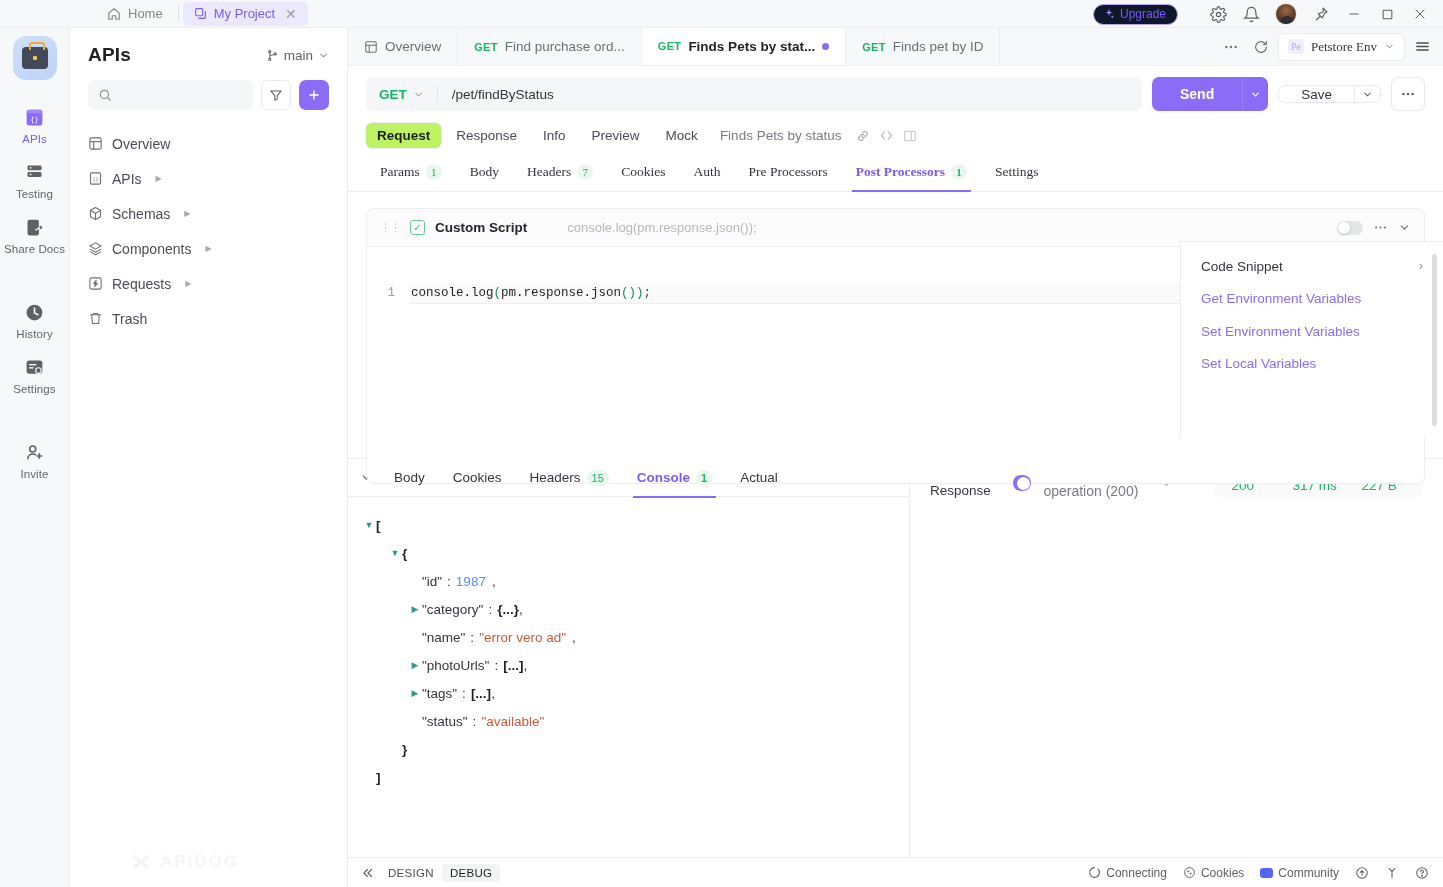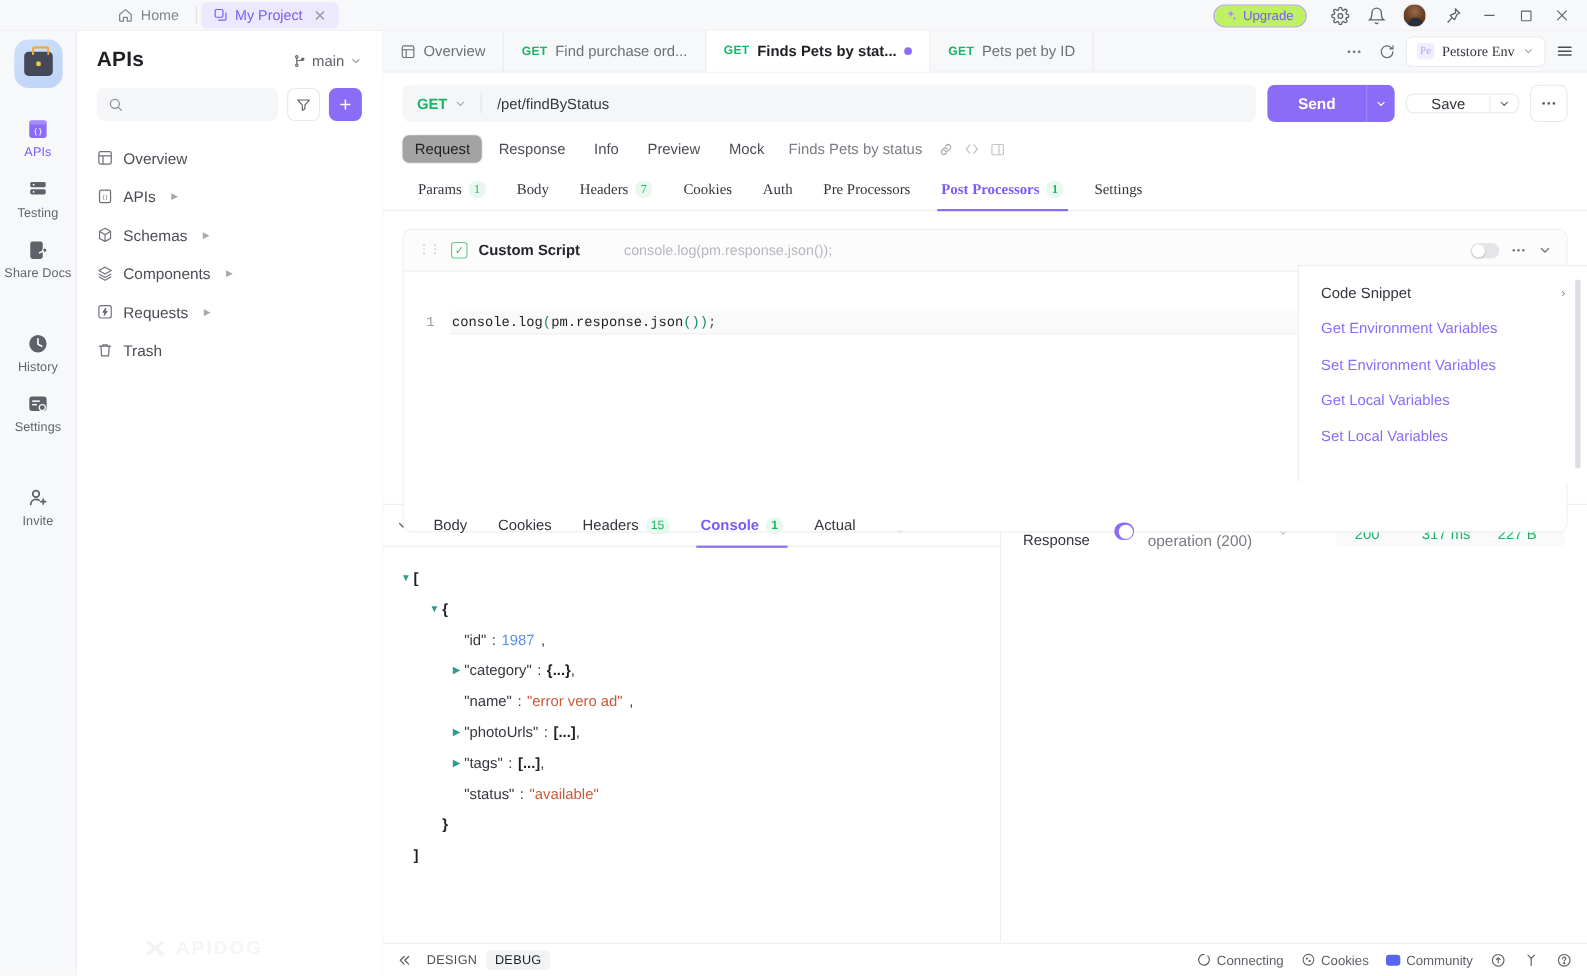--- a/index.html
+++ b/index.html
@@ -30,22 +30,22 @@
   .tb-sep { width: 1px; height: 15px; background: #dcdee3; margin: 0 4px; }
   .tb-close { font-size: 14px; color: #9b9da3; margin-left: 3px; line-height: 1; }
   .tb-right {
     position: absolute; right: 8px; top: 0; height: 28px;
     display: flex; align-items: center; gap: 3px;
   }
   .upgrade-btn {
     display: flex; align-items: center; gap: 5px;
     height: 21px; padding: 0 11px 0 9px;
     border: 1px solid #b9a5f5; border-radius: 11px;
-    font-size: 12px; color: #7a5af8; cursor: pointer; background: #bef264;
-    margin-right: 12px;
+    font-size: 12px; color: #7a5af8; cursor: pointer; background: #0f172a;
+    margin-right: 22px;
   }
   .tb-icon {
     width: 30px; height: 28px; display: flex; align-items: center; justify-content: center;
     color: #5f6168; cursor: pointer;
   }
   .avatar {
     width: 22px; height: 22px; border-radius: 50%; margin: 0 6px;
     background: radial-gradient(circle at 50% 32%, #9a6a4a 0%, #6d4328 45%, #3a2a20 100%);
     border: 1px solid #e6e6ea; cursor: pointer; overflow: hidden; position: relative;
   }
@@ -180,21 +180,21 @@
   .save-btn { padding: 0 22px; display: flex; align-items: center; font-size: 13.5px; color: #34363d; cursor: pointer; }
   .save-caret { width: 26px; display: flex; align-items: center; justify-content: center; border-left: 1px solid #e7e8ec; color: #5f6168; cursor: pointer; }
   .more-btn {
     width: 34px; height: 34px; border: 1px solid #e7e8ec; border-radius: 7px;
     display: flex; align-items: center; justify-content: center; color: #5f6168; cursor: pointer;
   }
 
   
   .subtabs { display: flex; align-items: center; gap: 4px; padding: 2px 18px 0; }
   .stab { font-size: 13.5px; color: #4b4d55; padding: 5px 11px; border-radius: 6px; cursor: pointer; }
-  .stab.active { background: #a3a3a3; color: #1f2024; box-shadow: 0 0 0 1px #eceef1; font-weight: 400; }
+  .stab.active { background: #bef264; color: #1f2024; box-shadow: 0 0 0 1px #eceef1; font-weight: 700; }
   .stab-name { font-size: 13.5px; color: #7a7c83; margin-left: 7px; text-align: center; }
   .stab-icons { display: flex; align-items: center; gap: 9px; margin-left: 11px; color: #a6a8ae; }
 
   
   .ptabs { display: flex; align-items: center; gap: 0; padding: 10px 18px 0; border-bottom: 1px solid #eceef1; }
   .ptab {
     display: flex; align-items: center; gap: 6px; font-size: 13.5px; color: #34363d;
     padding: 6px 14px 11px; cursor: pointer; position: relative; font-family: Liberation Serif, serif;
   }
   .ptab.active { color: #7a5af8; font-weight: 600; }
@@ -600,21 +600,21 @@
           <span class="verb">GET</span>
           <span>Find purchase ord...</span>
         </div>
         <div class="rtab active">
           <span class="verb">GET</span>
           <span>Finds Pets by stat...</span>
           <span class="dot"></span>
         </div>
         <div class="rtab">
           <span class="verb">GET</span>
-          <span>Pets pet by ID</span>
+          <span>Finds pet by ID</span>
         </div>
         <div class="tabstrip-right">
           <div class="ic-btn">
             <svg width="16" height="16" viewBox="0 0 24 24" fill="#6e7077">
                 <circle cx="5" cy="12" r="1.8"></circle>
                 <circle cx="12" cy="12" r="1.8"></circle>
                 <circle cx="19" cy="12" r="1.8"></circle>
               </svg>
           </div>
           <div class="ic-btn">
@@ -780,21 +780,20 @@
           </div>
         </div>
 
         <div class="snippet">
           <div class="snip-item first">
             <span>Code Snippet</span>
             <span class="chev">›</span>
           </div>
           <div class="snip-item">Get Environment Variables</div>
           <div class="snip-item">Set Environment Variables</div>
-          <div class="snip-item">Get Local Variables</div>
           <div class="snip-item">Set Local Variables</div>
           <div class="snip-scroll"></div>
         </div>
       </div>
 
       <div class="respwrap">
         <div class="resp-left">
           <div class="resp-tabs">
             <div class="collapse-ic">
               <svg width="13" height="13" viewBox="0 0 24 24" fill="none" stroke="#5f6168" stroke-width="2.1" stroke-linecap="round">

